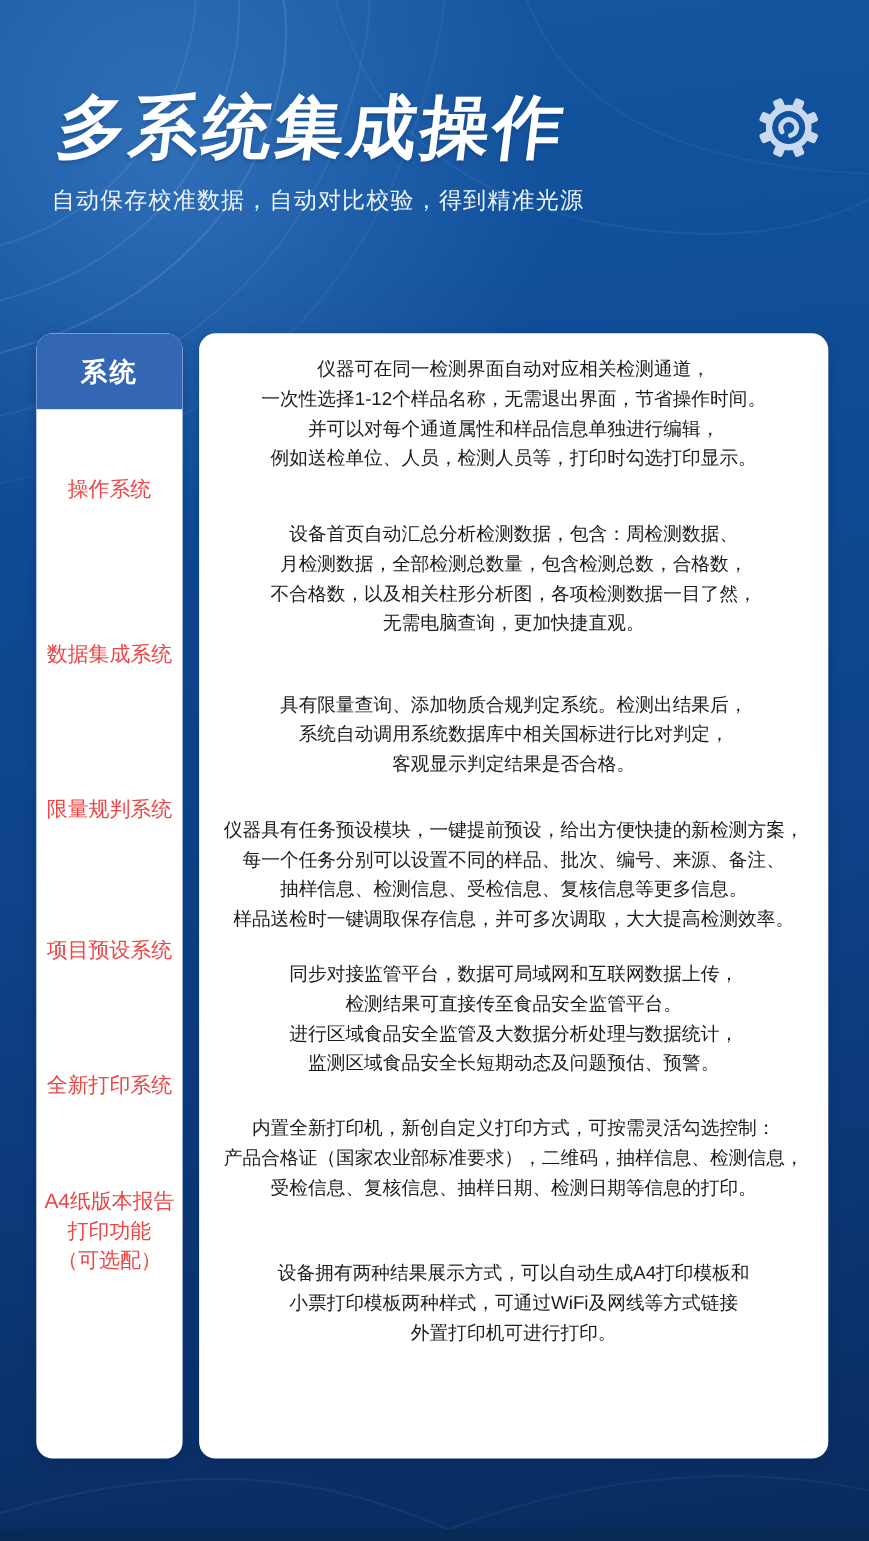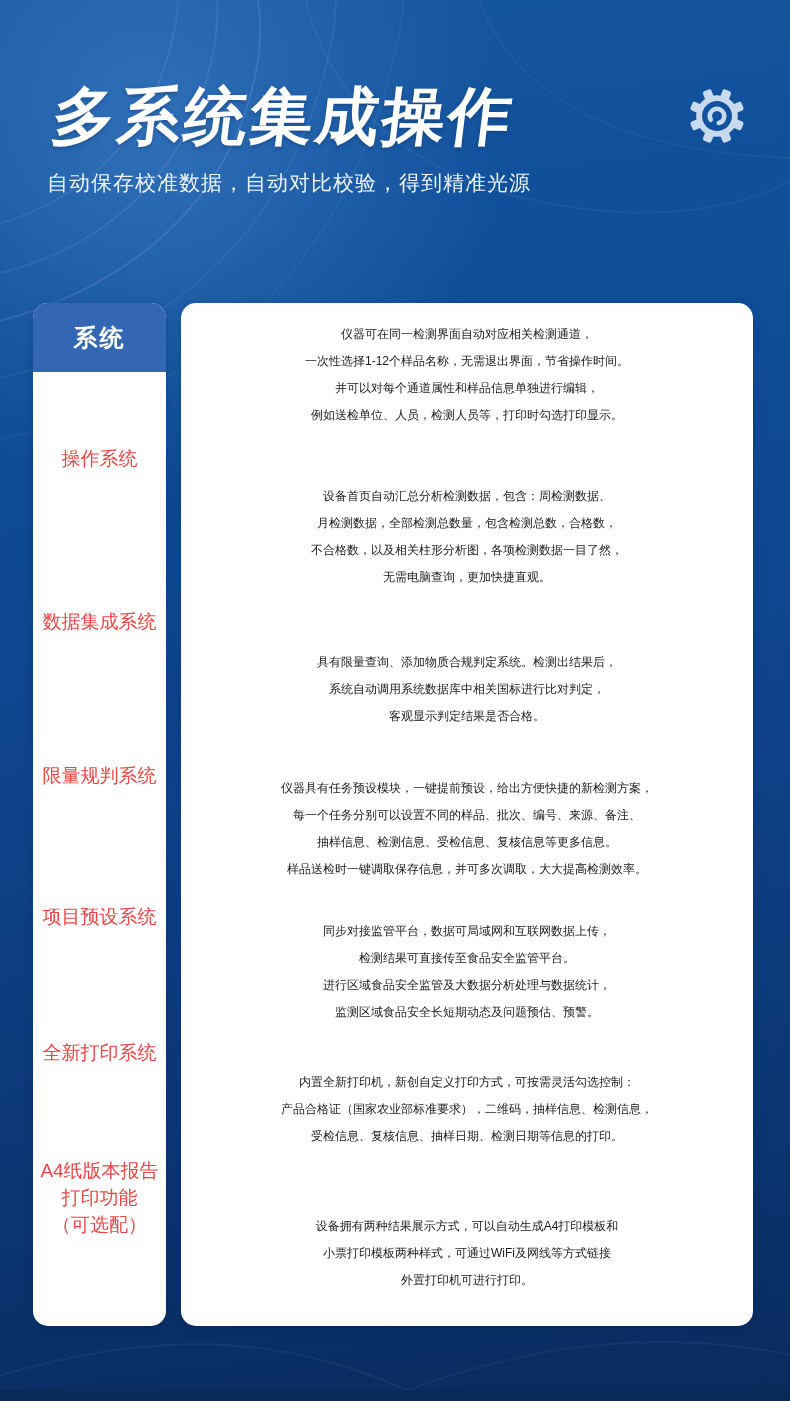--- a/index.html
+++ b/index.html
@@ -36,36 +36,35 @@
 
   
   .table-wrap {
     position:absolute; left:33px; top:303px; width:720px; height:1023px;
     display:flex; gap:15px;
   }
   .col {
     background:#ffffff; border-radius:15px; overflow:hidden;
     display:flex; flex-direction:column;
     box-shadow:0 3px 10px rgba(5,32,74,0.28);
-    gap:13px;
   }
   .col-left  { width:133px; flex:0 0 133px; }
   .col-right { flex:1; }
   .col-header {
     flex:0 0 69px; height:69px;
     background:#3467b3; color:#ffffff;
     display:flex; align-items:center; justify-content:center;
     font-size:24px; font-weight:bold; letter-spacing:2px;
   }
   .cell {
     display:flex; align-items:center; justify-content:center;
     text-align:center; white-space:pre-line;
   }
   .sys  { font-size:19px; line-height:27px; color:#ef4444; padding:0 4px; }
-  .desc { font-size:12px; line-height:27px; color:#1b1b1b; padding:0 6px; }
+  .desc { font-size:17px; line-height:27px; color:#1b1b1b; padding:0 6px; }
   .r1 { height:146px; } .r2 { height:154px; } .r3 { height:128px; }
   .r4 { height:128px; } .r5 { height:134px; } .r6 { height:118px; }
   .r7 { height:146px; }
 
   .bottom-band {
     position:absolute; left:0; bottom:0; width:790px; height:11px;
     background:#082a56;
   }
 </style>
 </head>

